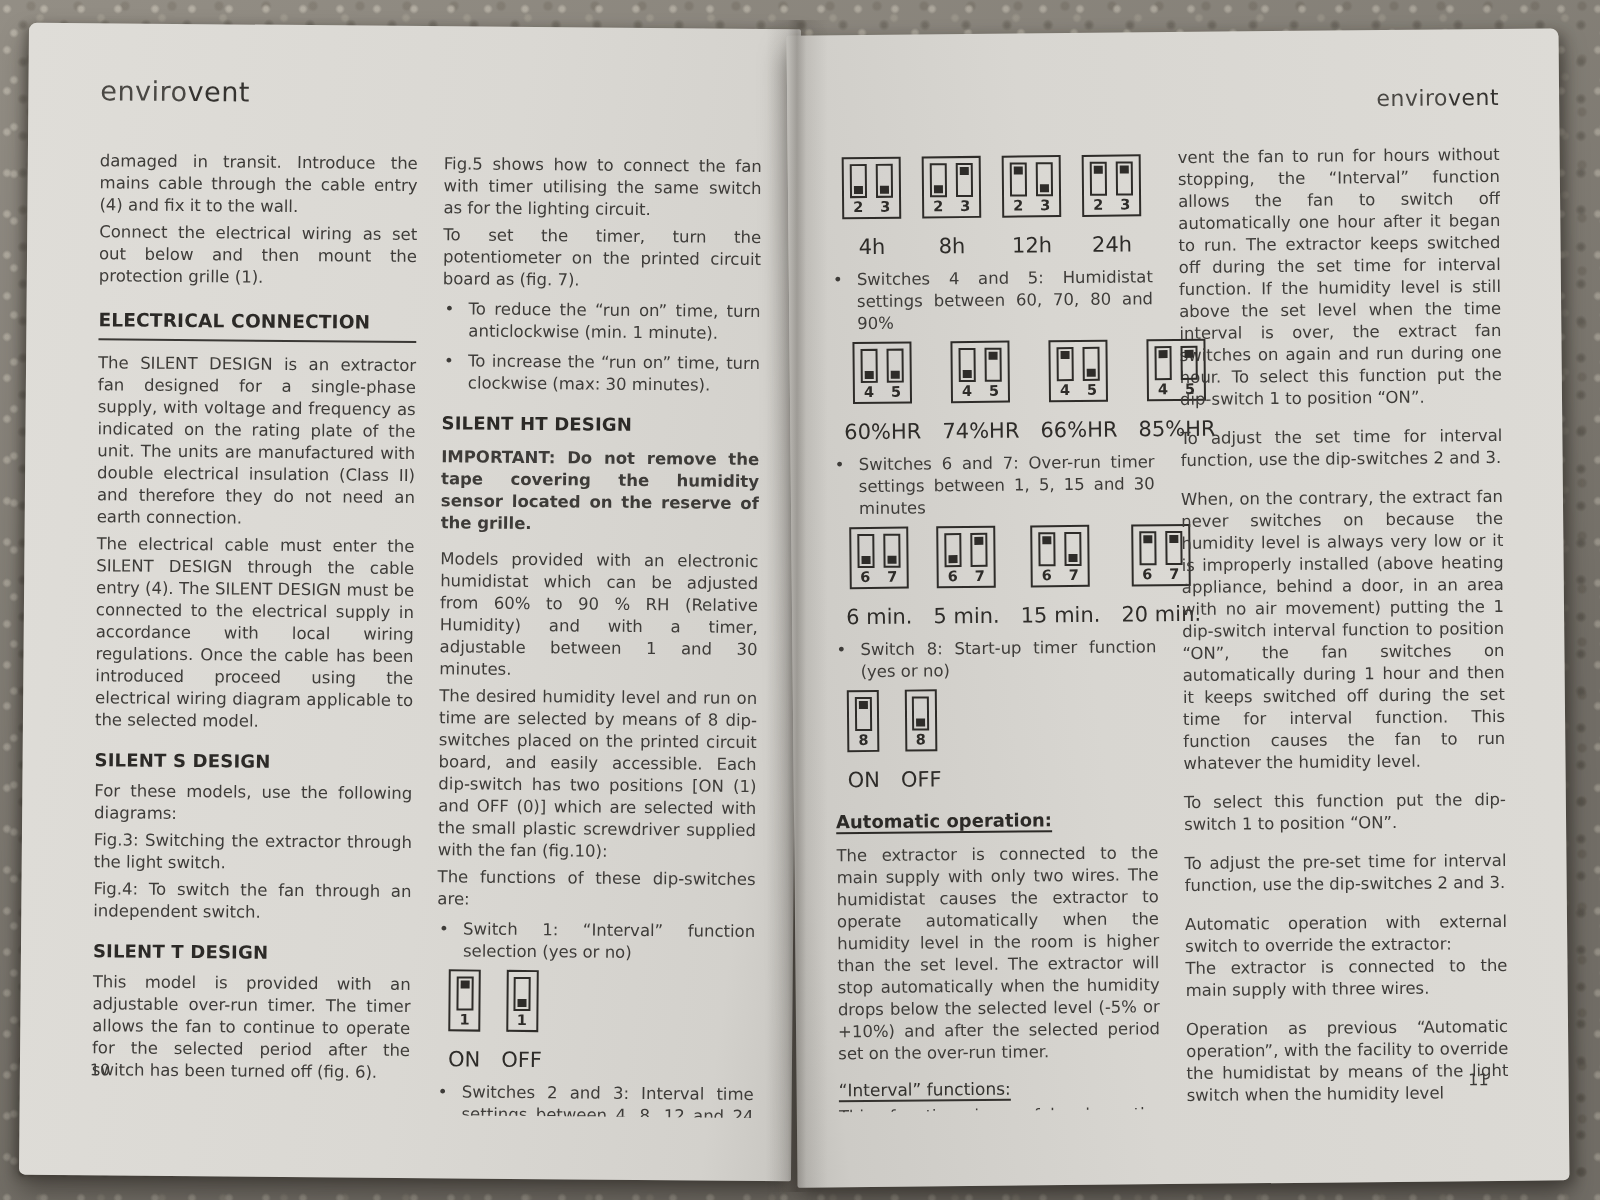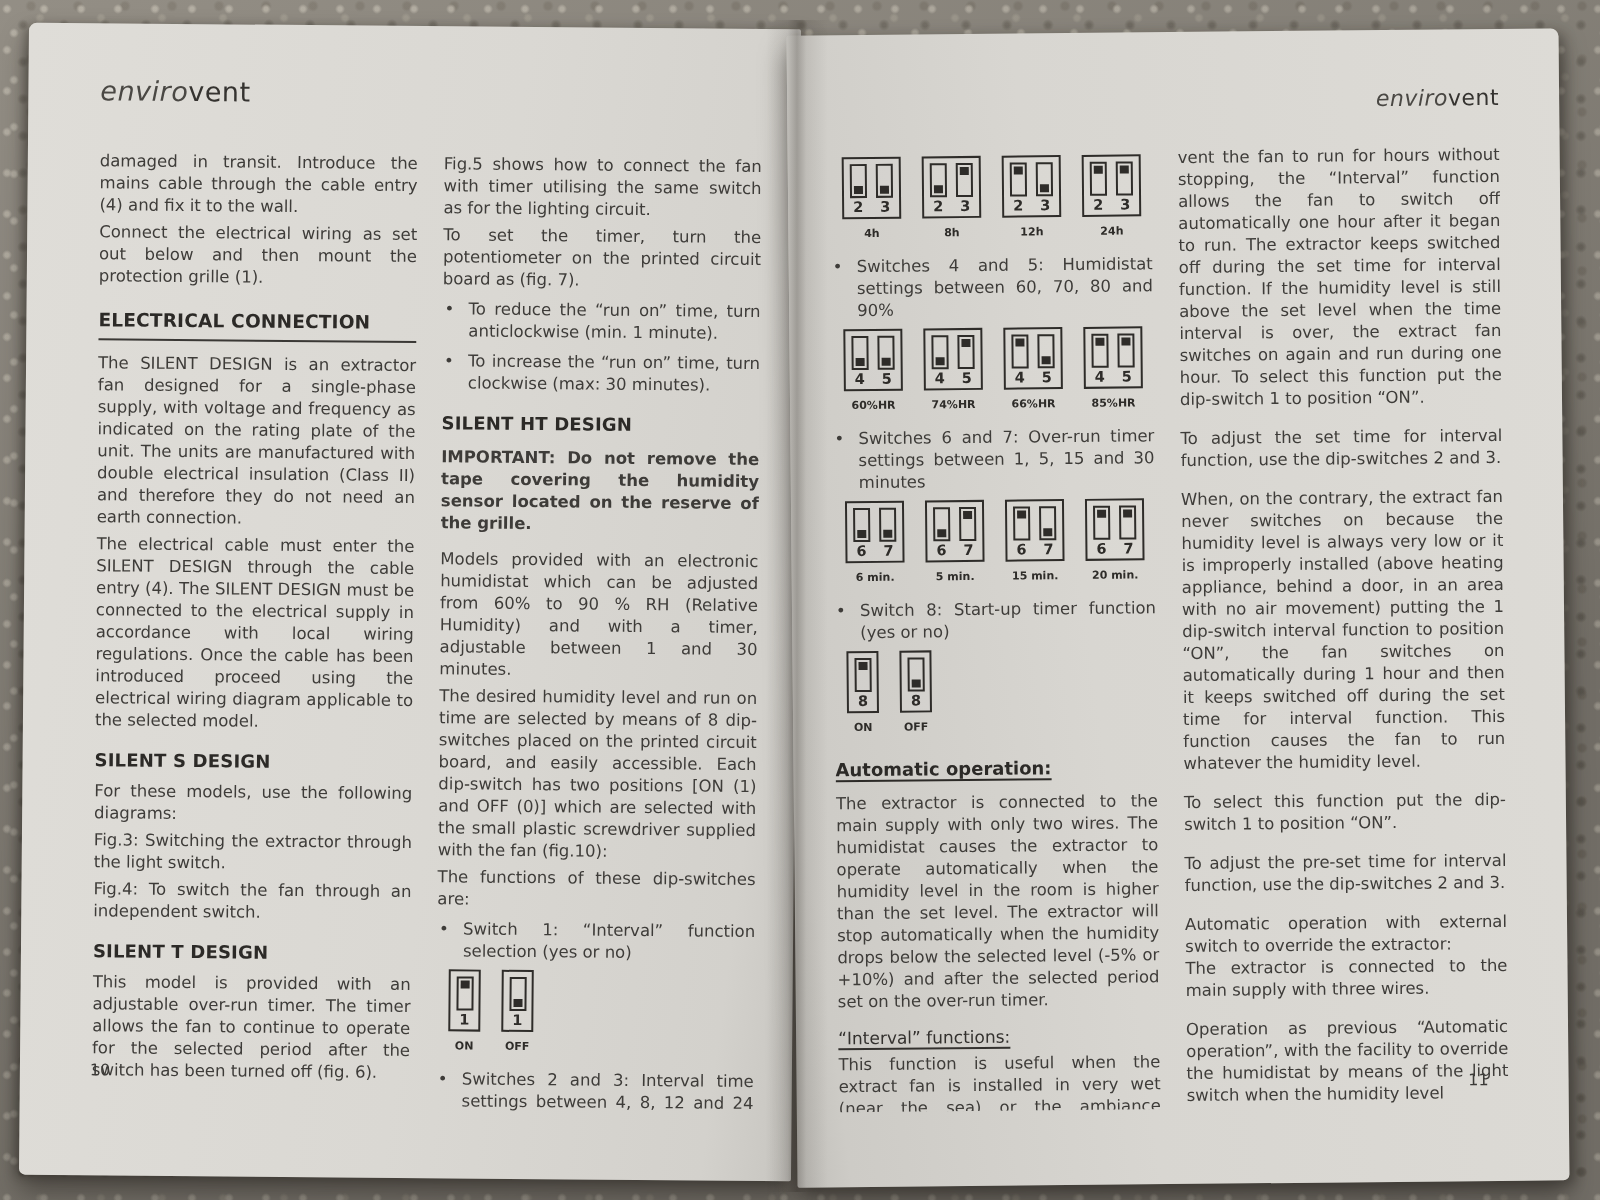--- a/index.html
+++ b/index.html
@@ -30,21 +30,21 @@
   .gutter{position:absolute;left:742px;top:0;width:62px;height:100%;pointer-events:none;
     background:linear-gradient(90deg, rgba(0,0,0,0) 0%, rgba(45,40,34,.10) 35%,
       rgba(45,40,34,.30) 50%, rgba(45,40,34,.10) 65%, rgba(0,0,0,0) 100%);}
   .page-inner{position:absolute;inset:0;overflow:hidden;}
   .page-left .page-inner{padding:52px 38px 0 72px;}
   .page-right .page-inner{padding:56px 60px 0 42px;}
 
   .logo{white-space:nowrap;color:#403e3b;letter-spacing:.5px;}
   .page-left .logo{font-size:27px;}
   .page-right .logo{font-size:22px;text-align:right;}
-  .logo .logo-reg{font-weight:normal;color:#4a4844;font-style:italic;}
+  .logo .logo-reg{font-weight:normal;color:#4a4844;}
   .logo .logo-bold{font-weight:normal;color:#353330;}
 
   .columns{display:flex;gap:26px;margin-top:44px;height:962px;overflow:hidden;}
   .page-right .columns{margin-top:34px;}
   .column{flex:1;min-width:0;color:#3e3c39;font-size:16.5px;line-height:22px;}
 
   .block-p{text-align:justify;margin:0 0 5px;white-space:pre-line;}
   .block-pb{font-weight:bold;margin:12px 0 14px;}
   .page-right .column:last-child .block-p{margin-bottom:17px;}
   .block-h{font-weight:bold;font-size:18px;color:#2c2a27;margin:18px 0 9px;letter-spacing:.2px;}
@@ -63,21 +63,21 @@
   .switch-fig{display:flex;flex-direction:column;align-items:center;}
   .dip-box{border:2.5px solid #2e2c29;display:flex;flex-direction:column;align-items:center;
     padding:5px 5px 2px;background:rgba(255,255,255,.06);}
   .slot-row{display:flex;gap:9px;}
   .slot{width:13px;height:30px;border:2.5px solid #2e2c29;position:relative;}
   .knob{position:absolute;left:2px;width:9px;height:8px;background:#2e2c29;}
   .knob-up{top:2px;}
   .knob-down{bottom:2px;}
   .digit-row{display:flex;gap:9px;margin-top:1px;}
   .digit{width:18px;text-align:center;font-weight:bold;font-size:14.5px;color:#2e2c29;line-height:16px;}
-  .switch-caption{font-weight:bold;font-size:11px;color:#2e2c29;margin-top:4px;white-space:nowrap;}
+  .switch-caption{font-weight:normal;font-size:21px;color:#2e2c29;margin-top:17px;white-space:nowrap;}
 
   .page-num{position:absolute;font-size:16px;color:#3b3a37;}
   .page-left .page-num{left:70px;bottom:96px;text-align:center;}
   .page-right .page-num{right:80px;bottom:92px;margin-left:32px;}
 </style>
 </head>
 <body>
 
 <div class="carpet-tint"></div>
 

